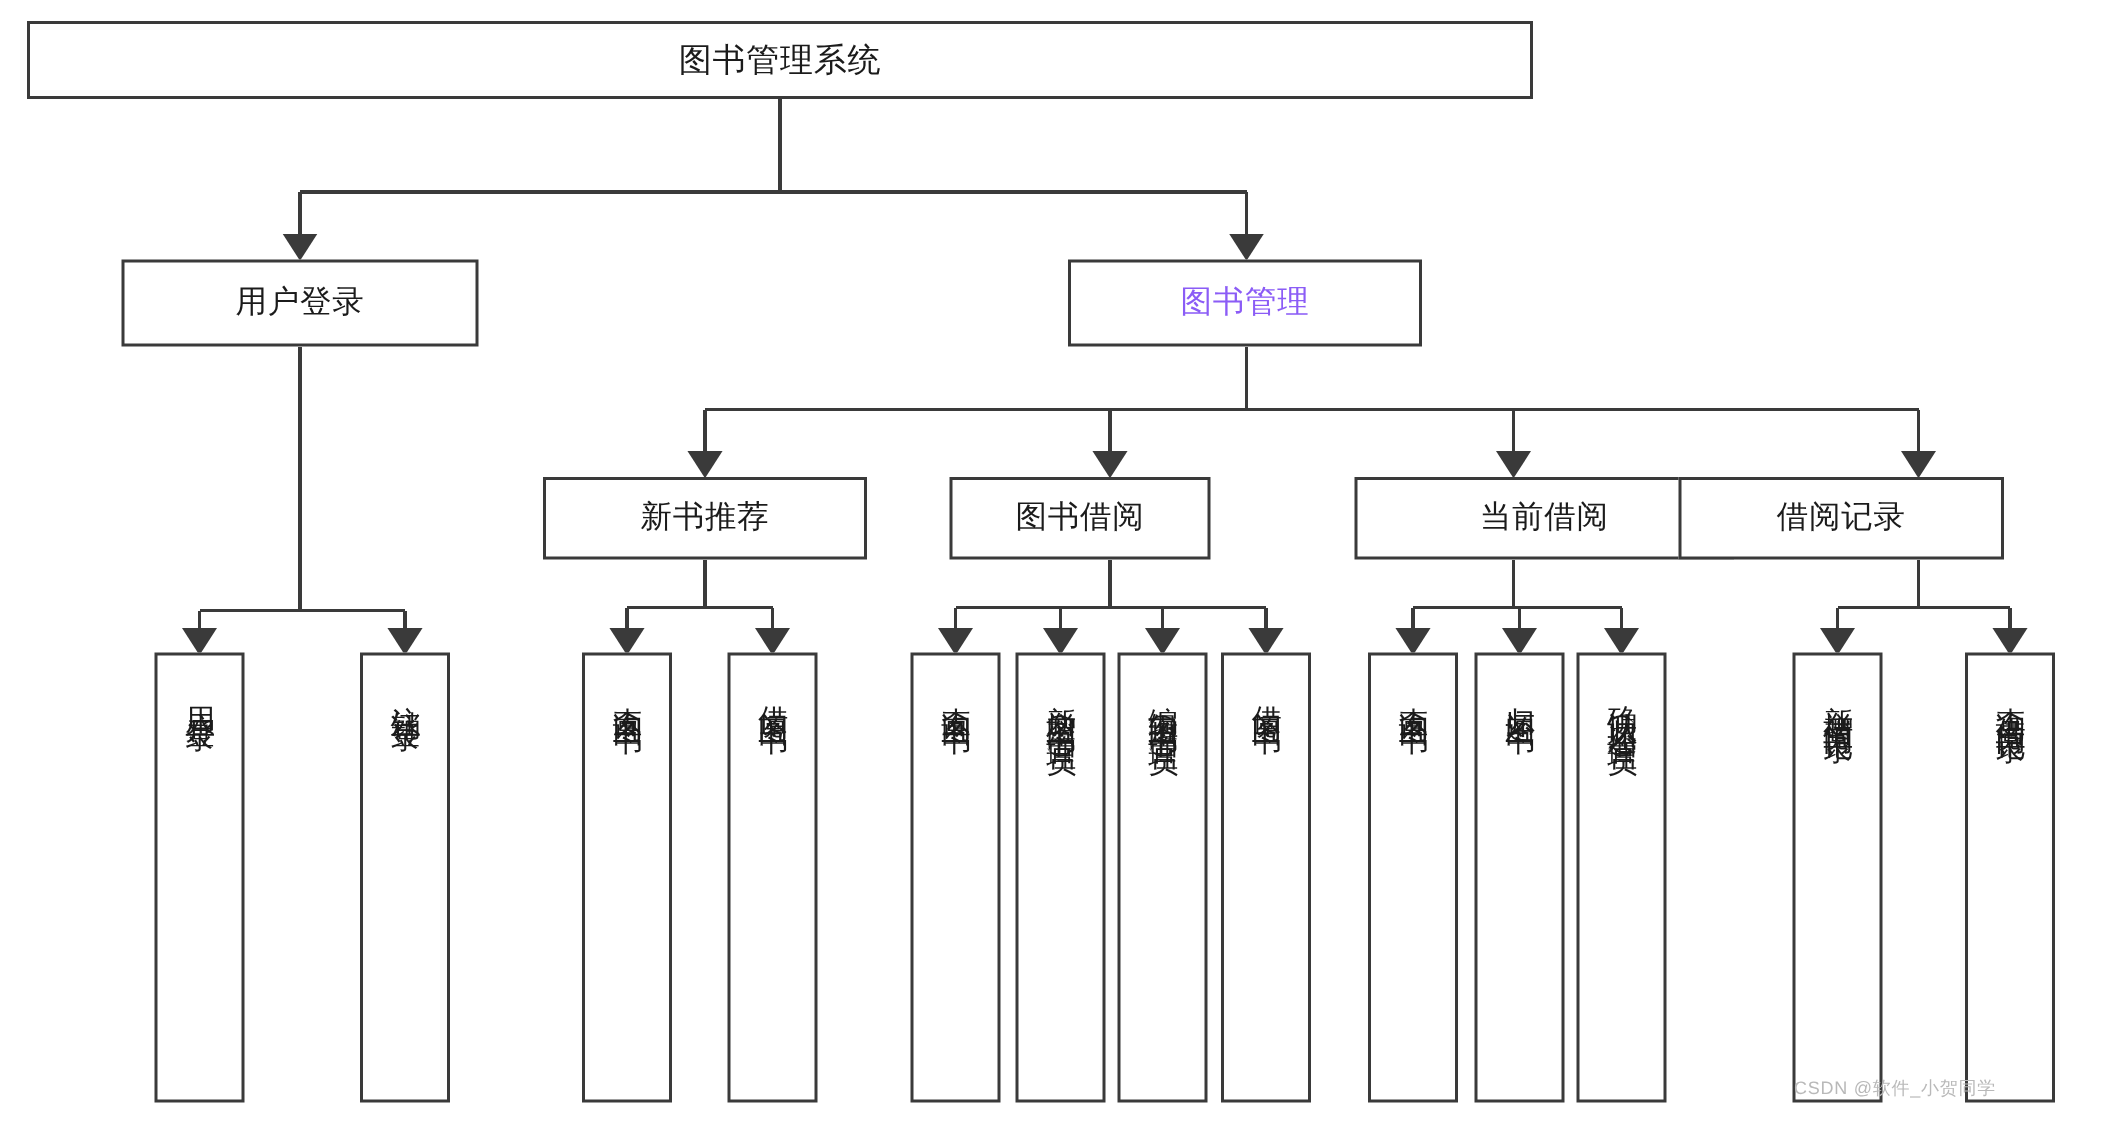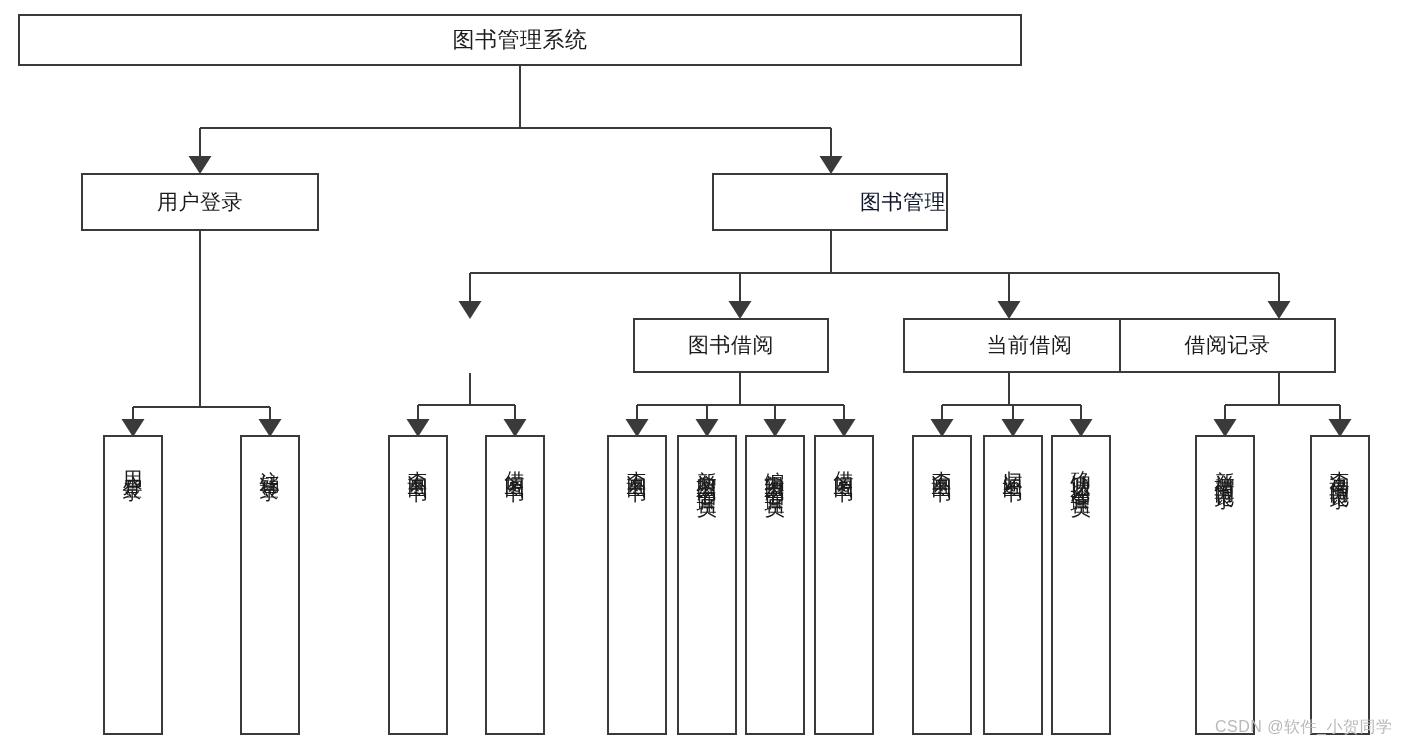--- a/index.html
+++ b/index.html
@@ -54,25 +54,24 @@
     font-size: 20px;
     letter-spacing: 4px;
     line-height: 1;
     white-space: nowrap;
   }
   .node.root .label { font-size: 22px; }
   .node.level1 .label { font-size: 21px; }
   .node.level2 .label { font-size: 21px; }
   .watermark {
     position: absolute;
-    font-size: 16px;
+    font-size: 12px;
     color: #b9b9b9;
     white-space: nowrap;
     letter-spacing: 0.5px;
-    padding-left: 19px;
   }
 </style>
 </head>
 <body>
 
 <div id="diagram-root" style="background: rgb(255, 255, 255);">
 
   <svg class="edges" viewBox="0 0 1405 747" xmlns="http://www.w3.org/2000/svg">
     <defs>
       <marker id="arrowhead" markerWidth="9" markerHeight="9" refX="3.2" refY="4.5" orient="auto" markerUnits="strokeWidth">
@@ -125,25 +124,28 @@
     </g>
   </svg>
 
   <div class="node root" id="node-root" style="left: 18px; top: 14px; width: 1004px; height: 52px; border-color: rgb(58, 58, 58); background: rgb(255, 255, 255); color: rgb(27, 27, 27);">
     <span class="label">图书管理系统</span>
   </div>
 
   <div class="node level1" id="node-l1-0" style="left: 81px; top: 173px; width: 238px; height: 58px; border-color: rgb(58, 58, 58); background: rgb(255, 255, 255); color: rgb(27, 27, 27);">
     <span class="label">用户登录</span>
   </div>
-  <div class="node level1" id="node-l1-1" style="left: 712px; top: 173px; width: 236px; height: 58px; border-color: rgb(58, 58, 58); background: rgb(255, 255, 255); color: #0f172a; justify-content: flex-end;">
+  <div class="node level1" id="node-l1-1" style="left: 712px; top: 173px; width: 236px; height: 58px; border-color: rgb(58, 58, 58); background: rgb(255, 255, 255); color: #8b5cf6;">
     <span class="label">图书管理</span>
   </div>
 
-  <div class="node level2" id="node-l2-1" style="left: 633px; top: 318px; width: 196px; height: 55px; border-color: rgb(58, 58, 58); background: rgb(255, 255, 255); color: rgb(27, 27, 27);">
+  <div class="node level2" id="node-l2-0" style="left: 362px; top: 318px; width: 216px; height: 55px; border-color: rgb(58, 58, 58); background: rgb(255, 255, 255); color: rgb(27, 27, 27);">
+    <span class="label">新书推荐</span>
+  </div>
+  <div class="node level2" id="node-l2-1" style="left: 633px; top: 318px; width: 174px; height: 55px; border-color: rgb(58, 58, 58); background: rgb(255, 255, 255); color: rgb(27, 27, 27);">
     <span class="label">图书借阅</span>
   </div>
   <div class="node level2" id="node-l2-2" style="left: 903px; top: 318px; width: 253px; height: 55px; border-color: rgb(58, 58, 58); background: rgb(255, 255, 255); color: rgb(27, 27, 27);">
     <span class="label">当前借阅</span>
   </div>
   <div class="node level2" id="node-l2-3" style="left: 1119px; top: 318px; width: 217px; height: 55px; border-color: rgb(58, 58, 58); background: rgb(255, 255, 255); color: rgb(27, 27, 27);">
     <span class="label">借阅记录</span>
   </div>
 
   <div class="node vertical" id="node-leaf-0" style="left: 103px; top: 435px; width: 60px; height: 300px; border-color: rgb(58, 58, 58); background: rgb(255, 255, 255); color: rgb(27, 27, 27);">

